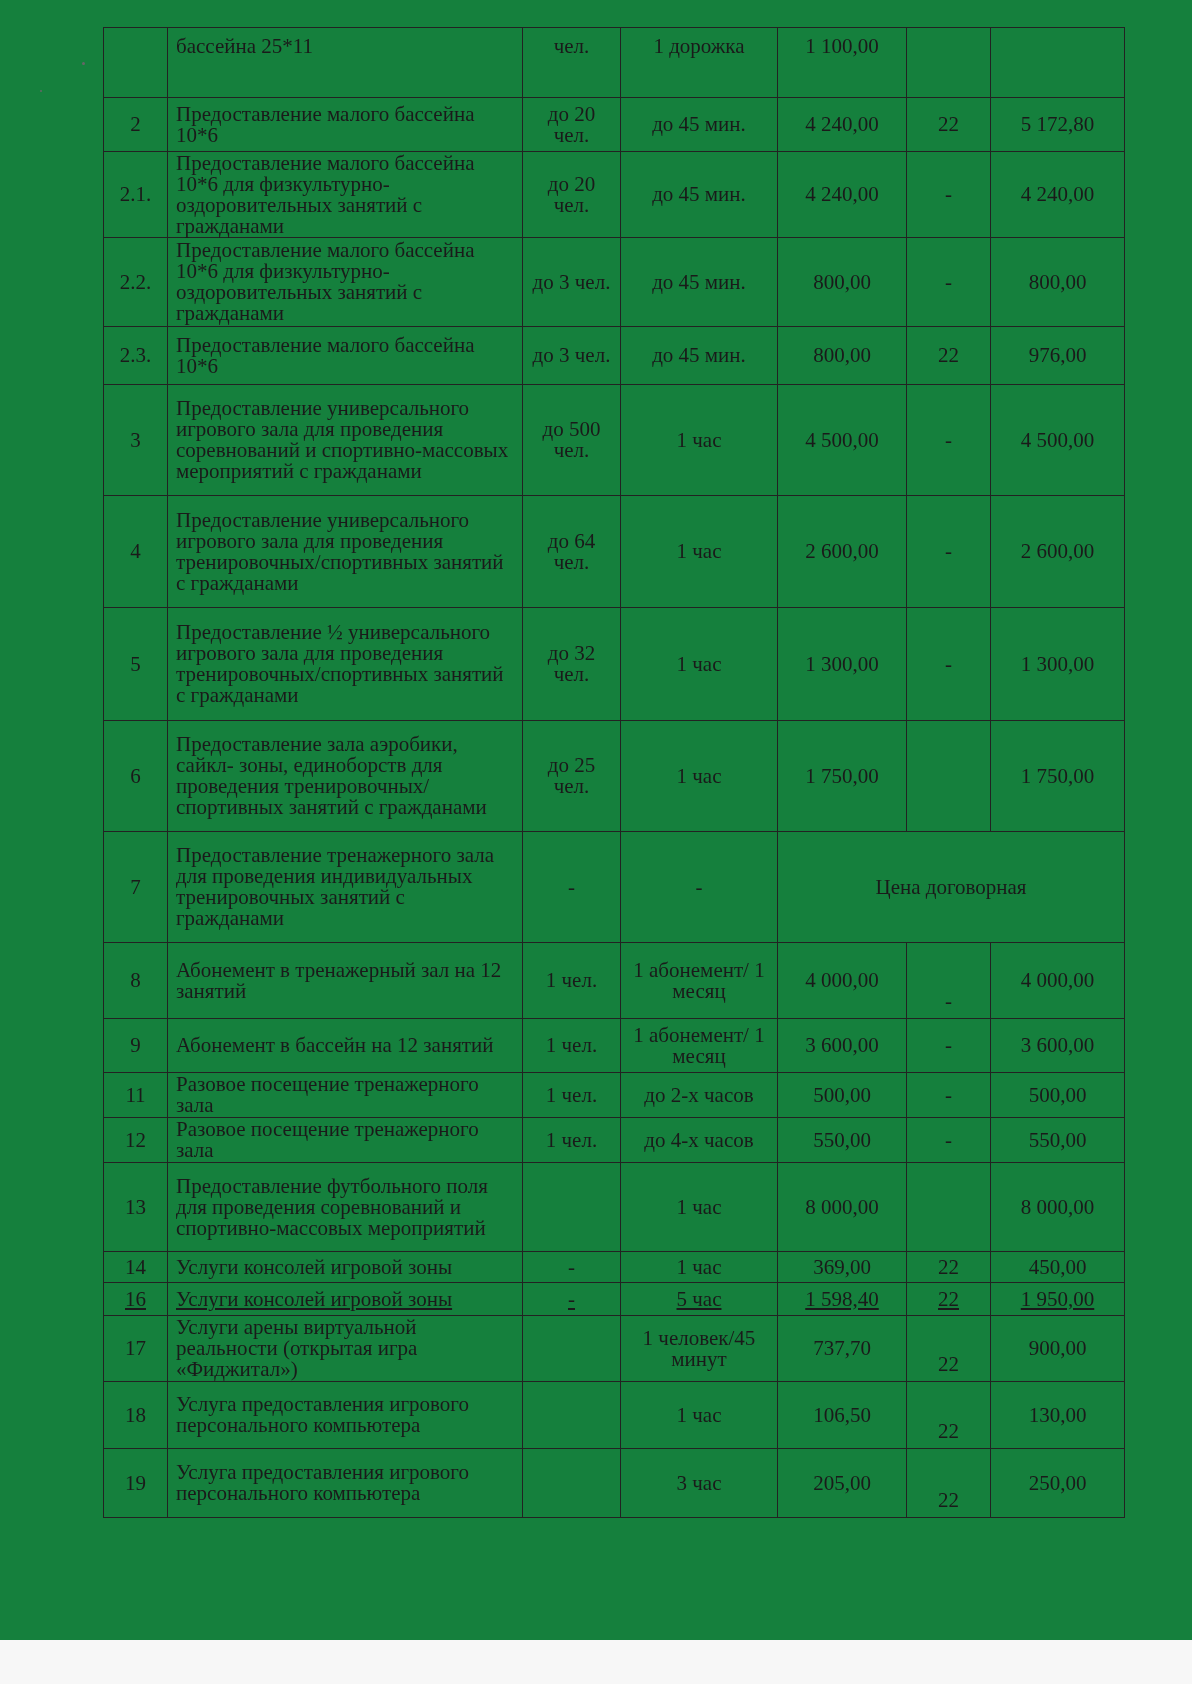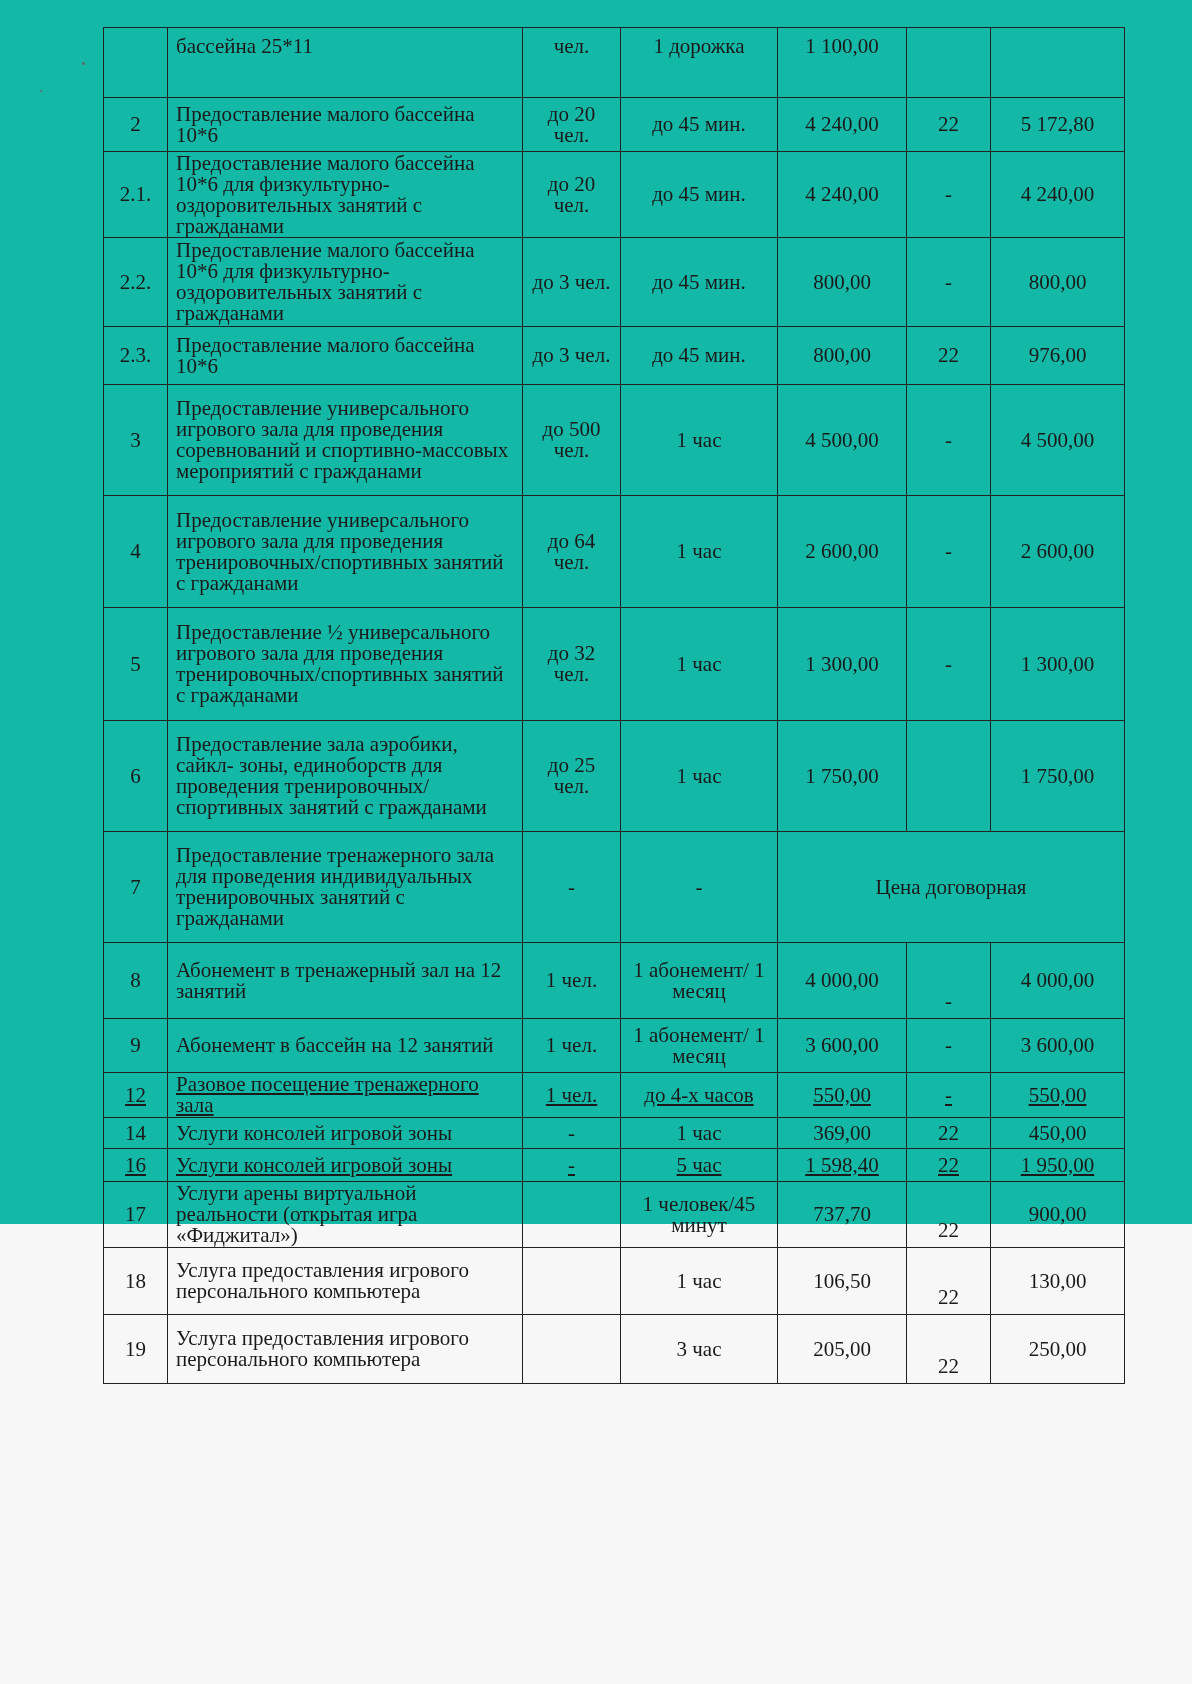--- a/index.html
+++ b/index.html
@@ -1,18 +1,18 @@
 <!DOCTYPE html>
 <html><head>
 <meta charset="utf-8">
 <style>
   html, body { margin:0; padding:0; background:#f7f7f7; }
   body { width:1192px; height:1684px; position:relative; overflow:hidden;
          font-family:"Liberation Serif","DejaVu Serif",serif; color:#1a1a1a; }
-  .page { position:absolute; left:0; top:0; width:1192px; height:1224px; background:#14b8a6; }
+  .page { position:absolute; left:0; top:0; width:1192px; height:1640px; background:#15803d; }
   table { position:absolute; left:103px; top:27px; border-collapse:collapse; table-layout:fixed; }
   td { border:1.5px solid #222; font-size:21px; line-height:21px; padding:0 6px; vertical-align:middle; }
   td.num { text-align:center; }
   td.name { text-align:left; padding-left:8px; }
   td.c { text-align:center; }
   td.vtop { vertical-align:top; padding-top:8px; }
   td.vbot { vertical-align:bottom; padding-bottom:6px; }
   .dot { position:absolute; width:3px; height:3px; border-radius:50%; background:#666; }
 </style>
 </head>
@@ -132,28 +132,46 @@
         </tr>
         <tr style="height: 54px;">
           <td class="num">9</td>
           <td class="name">Абонемент в бассейн на 12 занятий</td>
           <td class="c">1 чел.</td>
           <td class="c">1 абонемент/ 1 месяц</td>
           <td class="c">3 600,00</td>
           <td class="c">-</td>
           <td class="c">3 600,00</td>
         </tr>
-        <tr style="height: 45px; text-decoration: underline;">
+        <tr style="height: 45px;">
+          <td class="num">11</td>
+          <td class="name">Разовое посещение тренажерного зала</td>
+          <td class="c">1 чел.</td>
+          <td class="c">до 2-х часов</td>
+          <td class="c">500,00</td>
+          <td class="c">-</td>
+          <td class="c">500,00</td>
+        </tr>
+        <tr style="height: 45px;">
           <td class="num">12</td>
           <td class="name">Разовое посещение тренажерного зала</td>
           <td class="c">1 чел.</td>
           <td class="c">до 4-х часов</td>
           <td class="c">550,00</td>
           <td class="c">-</td>
           <td class="c">550,00</td>
+        </tr>
+        <tr style="height: 89px;">
+          <td class="num">13</td>
+          <td class="name">Предоставление футбольного поля для проведения соревнований и спортивно-массовых мероприятий</td>
+          <td class="c"></td>
+          <td class="c">1 час</td>
+          <td class="c">8 000,00</td>
+          <td class="c"></td>
+          <td class="c">8 000,00</td>
         </tr>
         <tr style="height: 31px; margin-top: 20px;">
           <td class="num">14</td>
           <td class="name">Услуги консолей игровой зоны</td>
           <td class="c">-</td>
           <td class="c">1 час</td>
           <td class="c">369,00</td>
           <td class="c">22</td>
           <td class="c">450,00</td>
         </tr>

